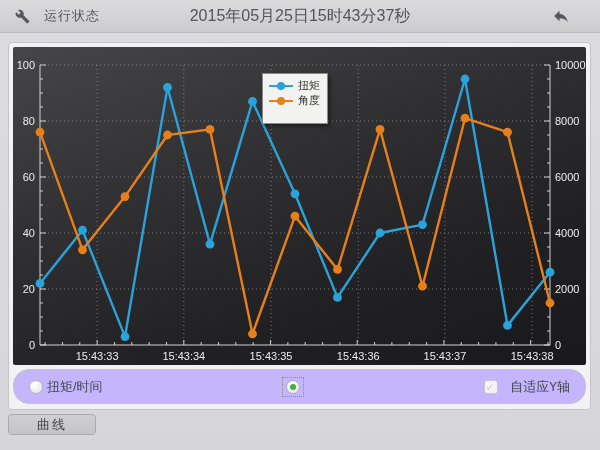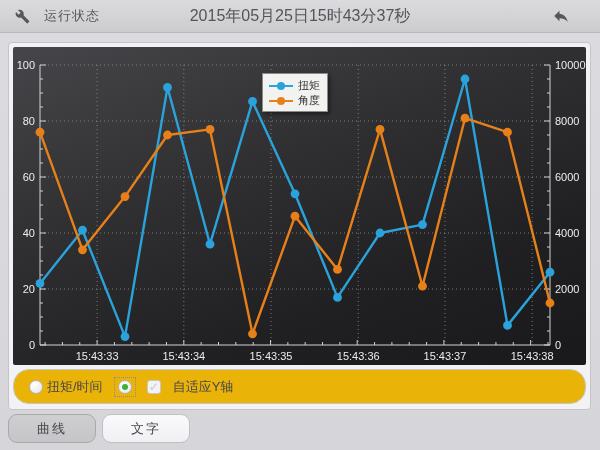--- a/index.html
+++ b/index.html
@@ -32,56 +32,56 @@
   }
   svg#chart{position:absolute;left:0;top:0;}
   .grid{stroke:#9d9d9d;stroke-width:1;stroke-dasharray:1 3;opacity:.7;}
   .axis{stroke:#d2d2d2;stroke-width:1;}
   text.tick{fill:#ececec;font-size:11px;font-family:"Liberation Sans","DejaVu Sans",sans-serif;}
   
   .legend{
     position:absolute;left:249px;top:26px;width:66px;
     background:#f2f2f1;border:1px solid #8a8a8a;
     box-shadow:2px 2px 4px rgba(0,0,0,.45);
-    padding:4px 6px 3px 6px;box-sizing:border-box;
+    padding:4px 6px 15px 6px;box-sizing:border-box;
   }
   .lrow{display:flex;align-items:center;height:15px;}
   .lmark{position:relative;width:24px;height:10px;margin-right:5px;flex:none;}
   .lline{position:absolute;left:0;right:0;top:4px;height:2px;}
   .ldot{position:absolute;left:8px;top:1px;width:8px;height:8px;border-radius:50%;}
   .llab{font-size:11px;color:#333;}
   
   .ctrlrow{
     margin-top:4px;height:35px;box-sizing:border-box;
-    border:1px solid #c6c6ca;border-radius:16px;background:#eab308;
-    display:flex;align-items:center;justify-content:flex-start;
+    border:1px solid #c6c6ca;border-radius:16px;background:#c4b5fd;
+    display:flex;align-items:center;justify-content:space-between;
     gap:9px;padding:0 12px;
   }
   .radio{display:flex;align-items:center;gap:4px;cursor:pointer;padding:2px 3px;}
   .radio.sel{outline:1px dotted #8d8d91;}
   .rdot{
     position:relative;width:14px;height:14px;border-radius:50%;flex:none;
     background:radial-gradient(circle at 35% 30%,#ffffff,#e4e4e8);
     border:1px solid #b2b2b8;box-sizing:border-box;
   }
   .radio.sel .rdot::after{content:"";position:absolute;inset:3px;border-radius:50%;background:#3fae3a;}
   .rlab{font-size:13px;color:#46474e;}
-  .check{display:flex;align-items:center;gap:12px;cursor:pointer;padding:2px 3px;}
+  .check{display:flex;align-items:center;gap:12px;cursor:pointer;padding:2px 3px;font-family:Liberation Mono, monospace;}
   .cbox{
     position:relative;width:14px;height:14px;border-radius:3px;flex:none;
     background:#f3f3f6;border:1px solid #c6c6cb;box-sizing:border-box;
   }
   .check.checked .cbox::after{
     content:"\2713";position:absolute;left:1px;top:-1px;
     font-size:12px;color:#c3c8ce;
   }
   
   .footer{position:absolute;left:8px;top:414px;display:flex;gap:6px;}
   .btn{
-    width:88px;height:29px;border-radius:9px;cursor:pointer;
+    width:88px;height:21px;border-radius:4px;cursor:pointer;
     border:1px solid #c0c0c4;background:linear-gradient(#fafafc,#f0f0f3);
     font-size:13px;color:#46474e;letter-spacing:2px;
     font-family:"Liberation Sans","DejaVu Sans",sans-serif;
   }
   .btn.active{background:linear-gradient(#cfcfd2,#c5c5c8);border-color:#a9a9ad;}
 </style>
 </head>
 <body>
 
 <div class="titlebar">
@@ -263,14 +263,13 @@
     </label>
     <label class="check checked">
       <span class="cbox"></span>
       <span class="rlab">自适应Y轴</span>
     </label>
   </div>
 </div>
 
 <div class="footer">
   <button class="btn active">曲线</button>
-  <button class="btn">文字</button>
 </div>
 
 </body></html>

